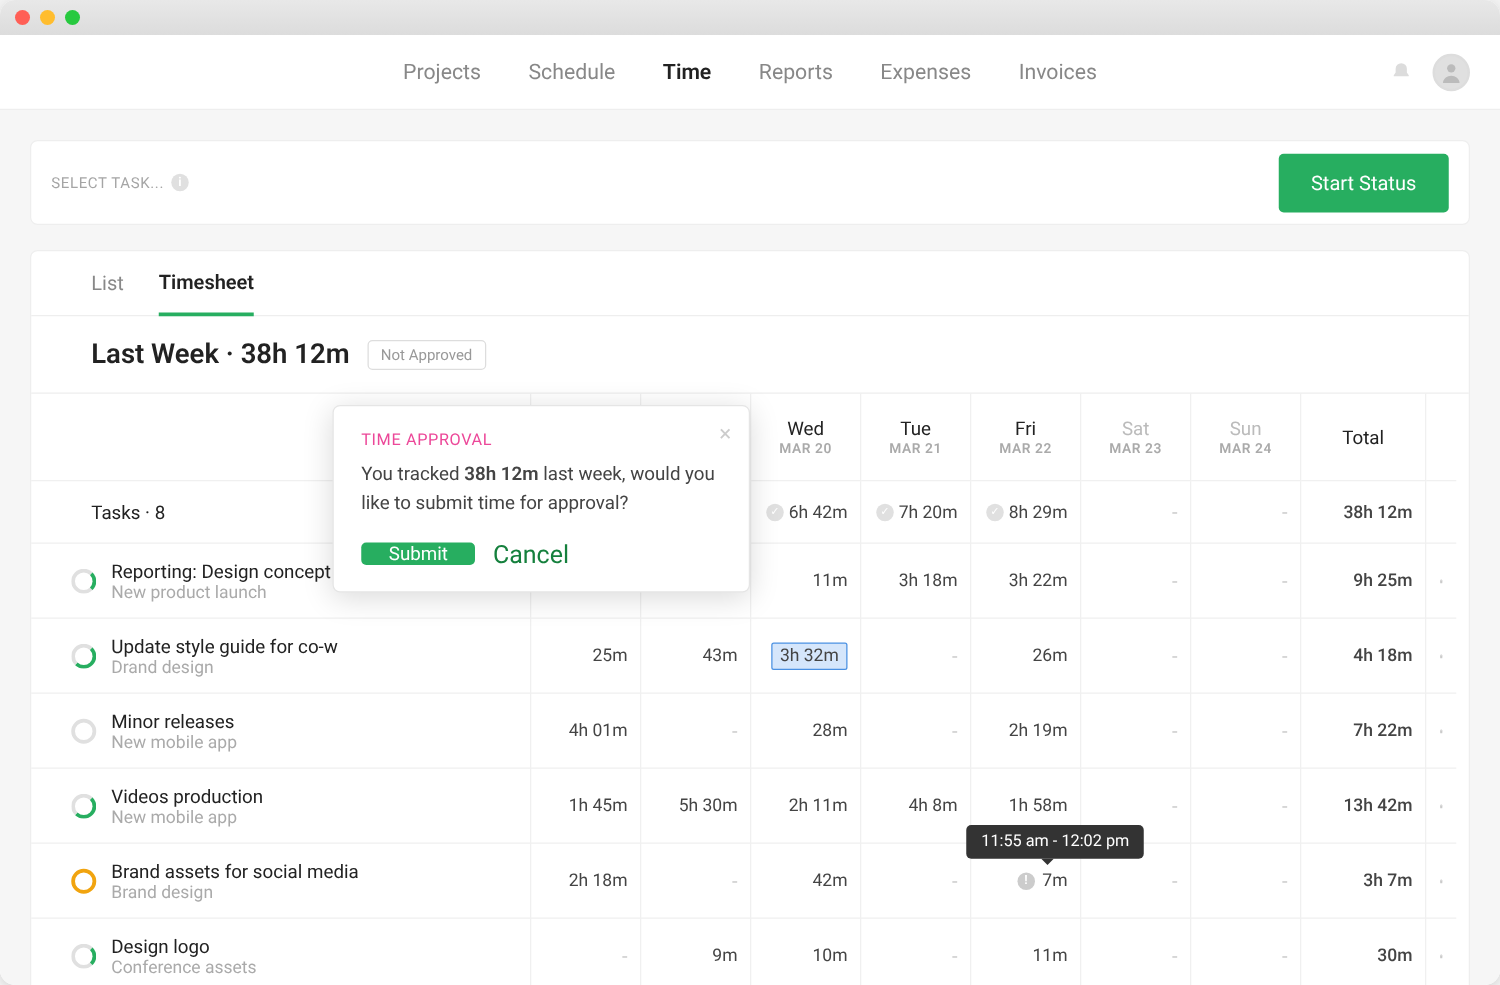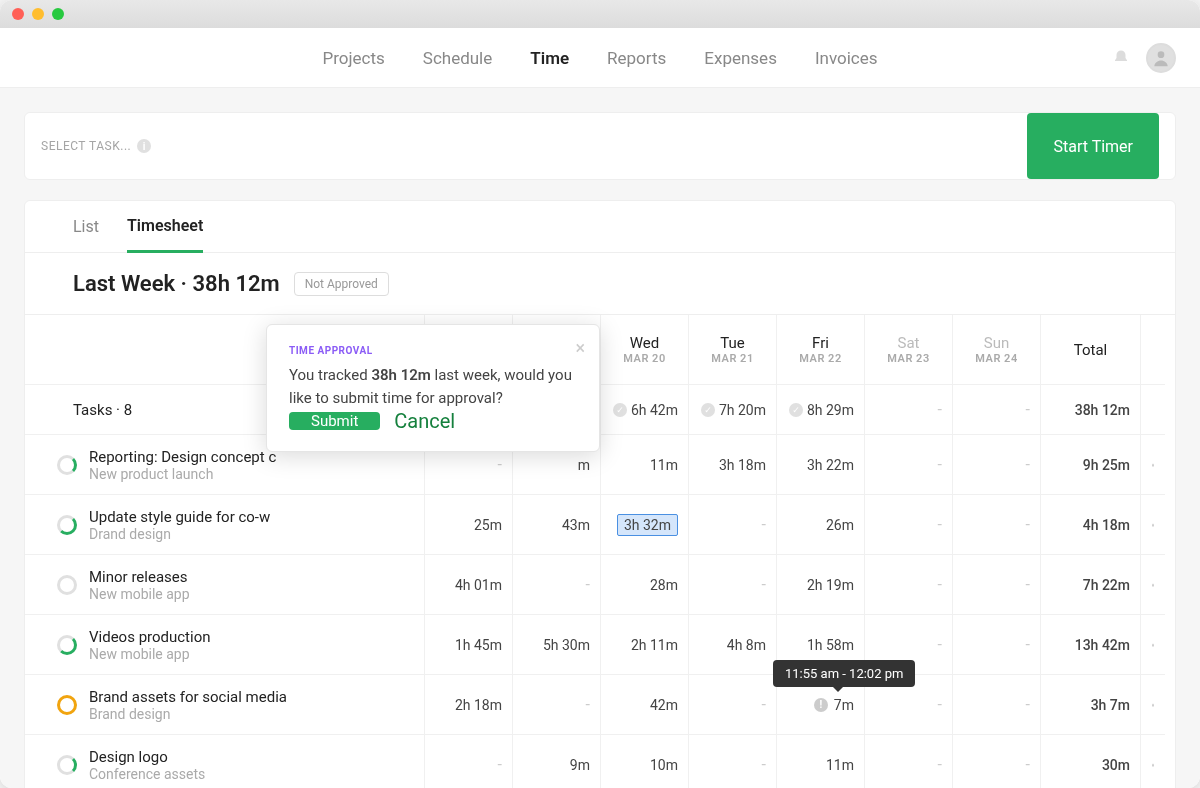--- a/index.html
+++ b/index.html
@@ -12,21 +12,21 @@
 .topnav { height:60px; border-bottom:1px solid #eee; display:flex; align-items:center; justify-content:center; position:relative; background:#fff; }
 .topnav-items { display:flex; gap:38px; }
 .topnav-item { font-size:17px; color:#888; cursor:pointer; }
 .topnav-item.active { color:#222; font-weight:600; }
 .topnav-right { position:absolute; right:24px; display:flex; align-items:center; gap:16px; }
 .bell-icon { width:18px; height:18px; color:#dcdcdc; }
 .avatar { width:30px; height:30px; border-radius:50%; background:#e0e0e0; border:2px solid #ddd; display:flex; align-items:center; justify-content:center; overflow:hidden; }
 
 .body-area { flex:1; background:#f6f6f6; padding:24px; overflow:hidden; }
 
-.timer-bar { background:#fff; border:1px solid #eee; border-radius:6px; height:68px; display:flex; padding:0 16px; justify-content:space-between; margin-bottom:20px; }
+.timer-bar { background:#fff; border:1px solid #eee; border-radius:6px; height:68px; display:flex; align-items:center; padding:0 16px; justify-content:space-between; margin-bottom:20px; }
 .task-select { color:#a5a5a5; font-size:12px; letter-spacing:.5px; display:flex; align-items:center; gap:6px; }
 .info-circle{ width:14px; height:14px; border-radius:50%; background:#e0e0e0; display:inline-flex; align-items:center; justify-content:center; color:#fff; font-size:10px; font-weight:bold;}
 .start-btn { background:#27ae60; color:#fff; border:none; border-radius:4px; padding:14px 26px; font-size:16px; cursor:pointer; }
 
 .sheet { background:#fff; border:1px solid #eee; border-radius:6px; position:relative; }
 .tabs { display:flex; gap:28px; padding:0 48px; border-bottom:1px solid #eee; height:52px; align-items:center; }
 .tab { font-size:16px; color:#888; cursor:pointer; height:52px; display:flex; align-items:center; }
 .tab.active { color:#222; font-weight:600; border-bottom:3px solid #27ae60; }
 
 .week-header { padding:18px 48px; display:flex; align-items:center; gap:14px; border-bottom:1px solid #eee; }
@@ -52,24 +52,24 @@
 .task-proj{font-size:14px;color:#aaa}
 .cell-val{font-size:14px;color:#444}
 .cell-dash{color:#ccc}
 .total-col{font-weight:500}
 .trash{width:12px;height:14px;opacity:.2}
 .check-ic{width:14px;height:14px;border-radius:50%;background:#e0e0e0;color:#fff;font-size:9px;display:inline-flex;align-items:center;justify-content:center;margin-right:4px}
 .highlighted{background:#d5e6fb;border:1px solid #4a90e2;padding:2px 6px;border-radius:2px}
 
 .popover { position:absolute; top:324px; left:266px; width:334px; background:#fff; border:1px solid #e5e5e5; border-radius:6px; box-shadow:0 4px 24px rgba(0,0,0,.15); padding:20px 22px 18px; z-index:10; }
 .popover .close{position:absolute;top:14px;right:14px;color:#ccc;font-size:18px;cursor:pointer;line-height:1}
-.popover h4{font-size:10px;letter-spacing:.5px;color:#8b5cf6;font-weight:700;margin-bottom:8px}
+.popover h4{font-size:13px;letter-spacing:.5px;color:#ec4899;font-weight:400;margin-bottom:8px}
 .popover .status{font-size:14px;color:#333;margin-bottom:16px}
 .popover .status span{color:#999}
-.popover .msg{font-size:15px;color:#444;line-height:1.5;}
+.popover .msg{font-size:15px;color:#444;line-height:1.5;margin-bottom:18px}
 .popover .msg b{font-weight:600}
 .popover .actions{display:flex;gap:14px;align-items:center}
 .submit-btn{background:#27ae60;color:#fff;border:none;border-radius:4px;padding:0 22px;font-size:15px;cursor:pointer}
 .cancel-btn{background:none;border:none;color:#15803d;font-size:20px;cursor:pointer}
 
 .tooltip{position:absolute;top:660px;left:773px;background:#333;color:#fff;font-size:13px;padding:6px 12px;border-radius:4px;z-index:10}
 .tooltip:after{content:"";position:absolute;bottom:-5px;left:60px;border:5px solid transparent;border-top-color:#333;border-bottom:none}
 .noborder-r{border-right:none !important}
 </style>
 </head>
@@ -105,21 +105,21 @@
     </div>
   </div>
 
   <div class="body-area">
 
     <div class="timer-bar">
       <div class="task-select">
         <span>SELECT TASK...</span>
         <span class="info-circle">i</span>
       </div>
-      <button class="start-btn">Start Timer</button>
+      <button class="start-btn">Start Status</button>
     </div>
 
     <div class="sheet">
       <div class="tabs">
         <div class="tab">List</div>
         <div class="tab active">Timesheet</div>
       </div>
 
       <div class="week-header">
         <div class="week-title">Last Week · 38h 12m</div>

